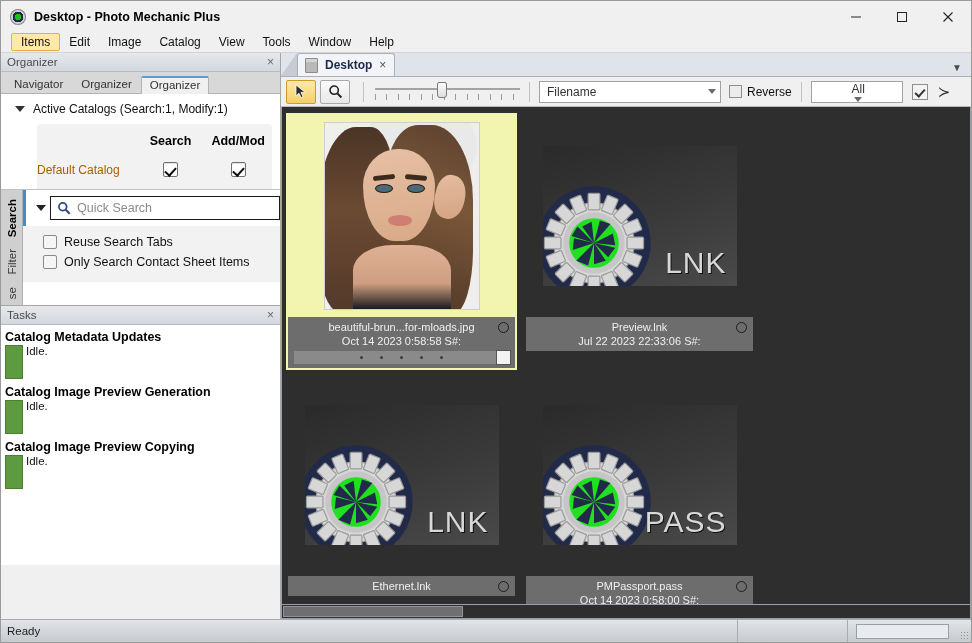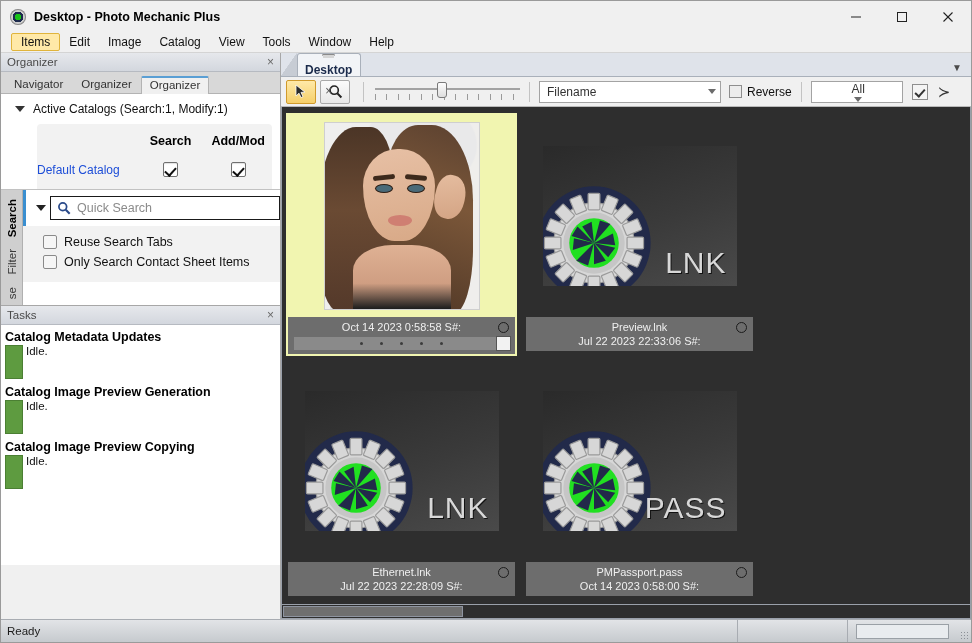--- a/index.html
+++ b/index.html
@@ -111,21 +111,21 @@
   .catalog-box {
     margin: 2px 8px 0 36px;
     background: #f2f2f2;
     border-radius: 4px 4px 0 0;
     padding: 6px 0 12px;
   }
   .cat-head { display: flex; font-weight: bold; font-size: 12.5px; color: #000; padding: 4px 0 14px; }
   .cat-head .c1 { width: 112px; }
   .cat-head .c2 { width: 76px; text-align: center; }
   .cat-head .c3 { width: 76px; text-align: center; }
-  .cat-row { display: flex; align-items: center; font-size: 12px; color: #1d4ed8; }
+  .cat-row { display: flex; align-items: center; font-size: 12px; color: #a16207; }
   .cat-row .c1 { width: 112px; padding-left: 0; }
   .cat-row .c2, .cat-row .c3 { width: 76px; display: flex; justify-content: center; }
   .cbox {
     width: 15px; height: 15px; background: #fff;
     border: 1px solid #707070; border-radius: 2px;
     box-shadow: inset 0 1px 1px rgba(0,0,0,.12);
     position: relative; display: inline-block;
   }
   .cbox.checked::after {
     content: ""; position: absolute; left: 3px; top: 2px;
@@ -178,21 +178,20 @@
     content: ""; position: absolute; left: 0; bottom: 0;
     width: 16px; height: 23px;
     background: linear-gradient(to bottom right, transparent 49%, #c7ccd4 50%);
   }
   .doc-tab {
     margin-left: 16px; height: 23px;
     display: flex; align-items: center; gap: 7px;
     padding: 0 8px 0 7px;
     background: #f2f4f7; border: 1px solid #a9b0ba; border-bottom: none;
     border-radius: 3px 3px 0 0;
-    flex-direction: column;
   }
   .doc-tab .ficon {
     width: 13px; height: 15px; background: #b9b9b9;
     border: 1px solid #8b8b8b; border-radius: 1px;
     position: relative;
   }
   .doc-tab .ficon::before {
     content:""; position:absolute; left:0; top:0; right:0; height:3px; background:#d5d5d5;
   }
   .doc-tab .tname { font-size: 12px; font-weight: bold; color: #1b2b4b; }
@@ -537,20 +536,21 @@
                   <div class="brow-l"></div>
                   <div class="brow-r"></div>
                   <div class="eye-l"></div>
                   <div class="eye-r"></div>
                   <div class="lips"></div>
                   <div class="body"></div>
                   <div class="hand"></div>
                 </div>
               </div>
               <div class="caption">
+                <div>beautiful-brun...for-mloads.jpg</div>
                 <div>Oct 14 2023 0:58:58 S#:</div>
                 <span class="dot-marker"></span>
                 <div class="ratingbar">
                   <span class="rd"></span>
                   <span class="rd"></span>
                   <span class="rd"></span>
                   <span class="rd"></span>
                   <span class="rd"></span>
                   <span class="swatch"></span>
                 </div>
@@ -643,21 +643,20 @@
                       <path d="M50 50 L36 36 L31 44 Z"></path>
                       <path d="M50 50 L48 32 L40 36 Z"></path>
                       <path d="M50 50 L64 34 L55 31 Z"></path>
                     </g>
                   </svg>
                   <span class="label">LNK</span>
                 </div>
               </div>
               <div class="caption">
                 <div>Ethernet.lnk</div>
-                <div>Jul 22 2023 22:28:09 S#:</div>
                 <span class="dot-marker"></span>
               </div>
             </div>
           </div>
 
           <div class="cell">
             <div class="cellbox">
               <div class="thumb-area">
                 <div class="tile">
                   <svg class="pmicon" viewBox="0 0 100 100">

